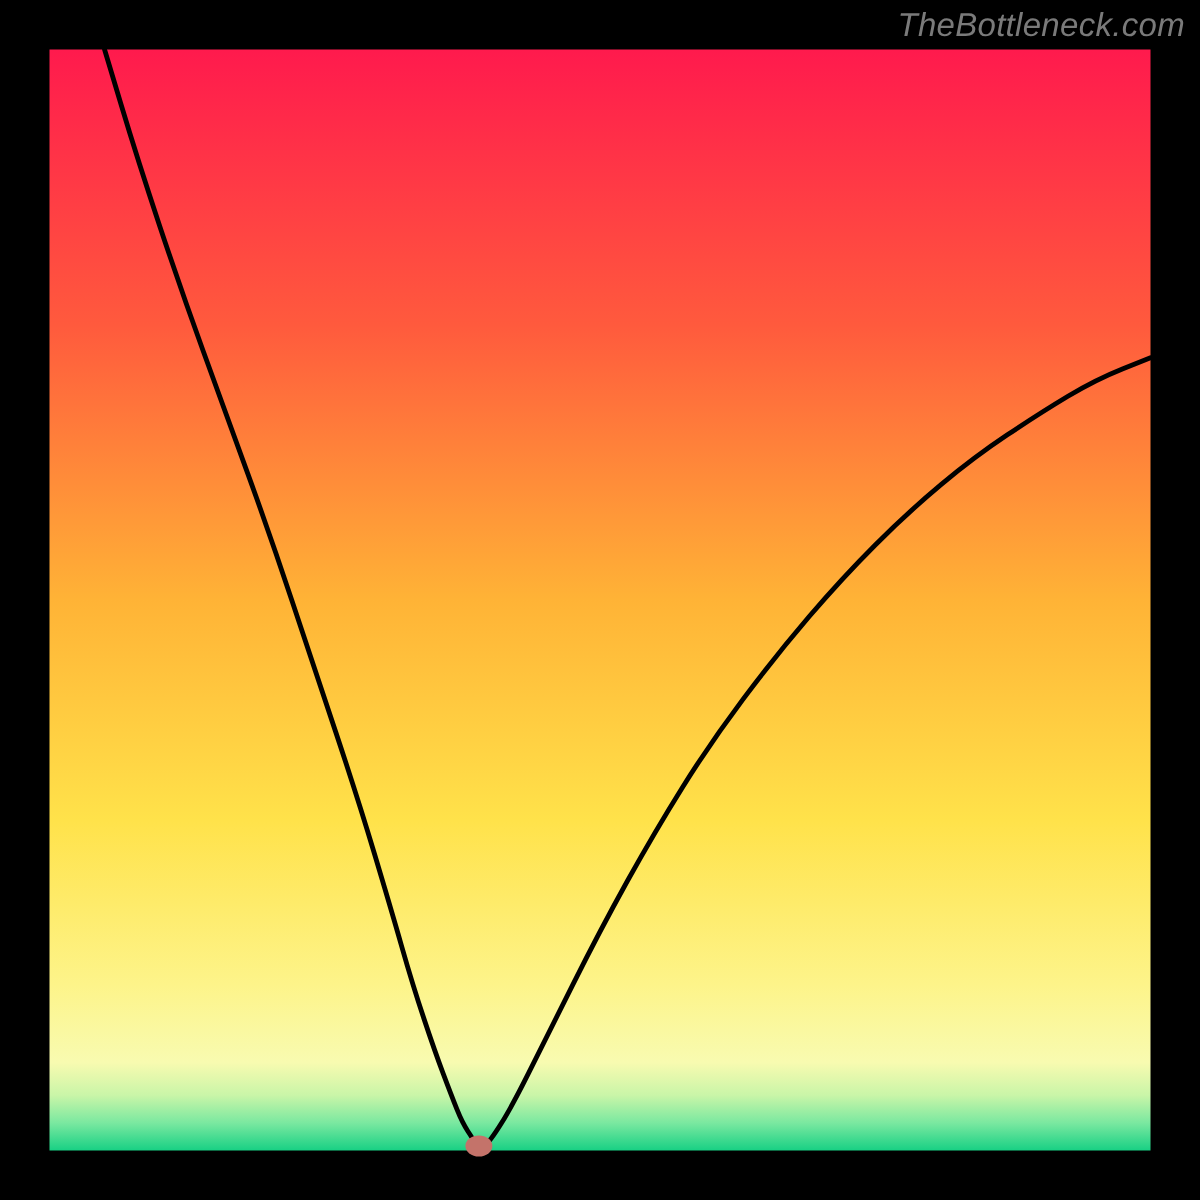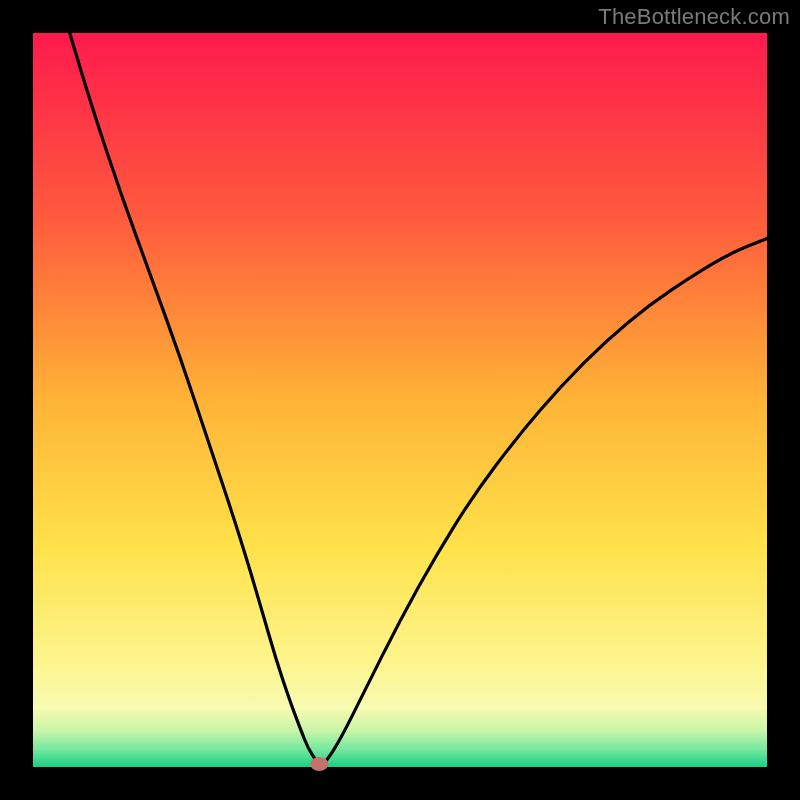--- a/index.html
+++ b/index.html
@@ -8,20 +8,21 @@
     width: 800px;
     height: 800px;
     overflow: hidden;
     background: #000;
     font-family: Arial, Helvetica, sans-serif;
   }
   .stage {
     position: relative;
     width: 800px;
     height: 800px;
+    font-style: italic;
   }
   .watermark {
     position: absolute;
     top: 4px;
     right: 10px;
     color: #7a7a7a;
     font-size: 22px;
     font-weight: 400;
     letter-spacing: 0.2px;
     z-index: 50;

